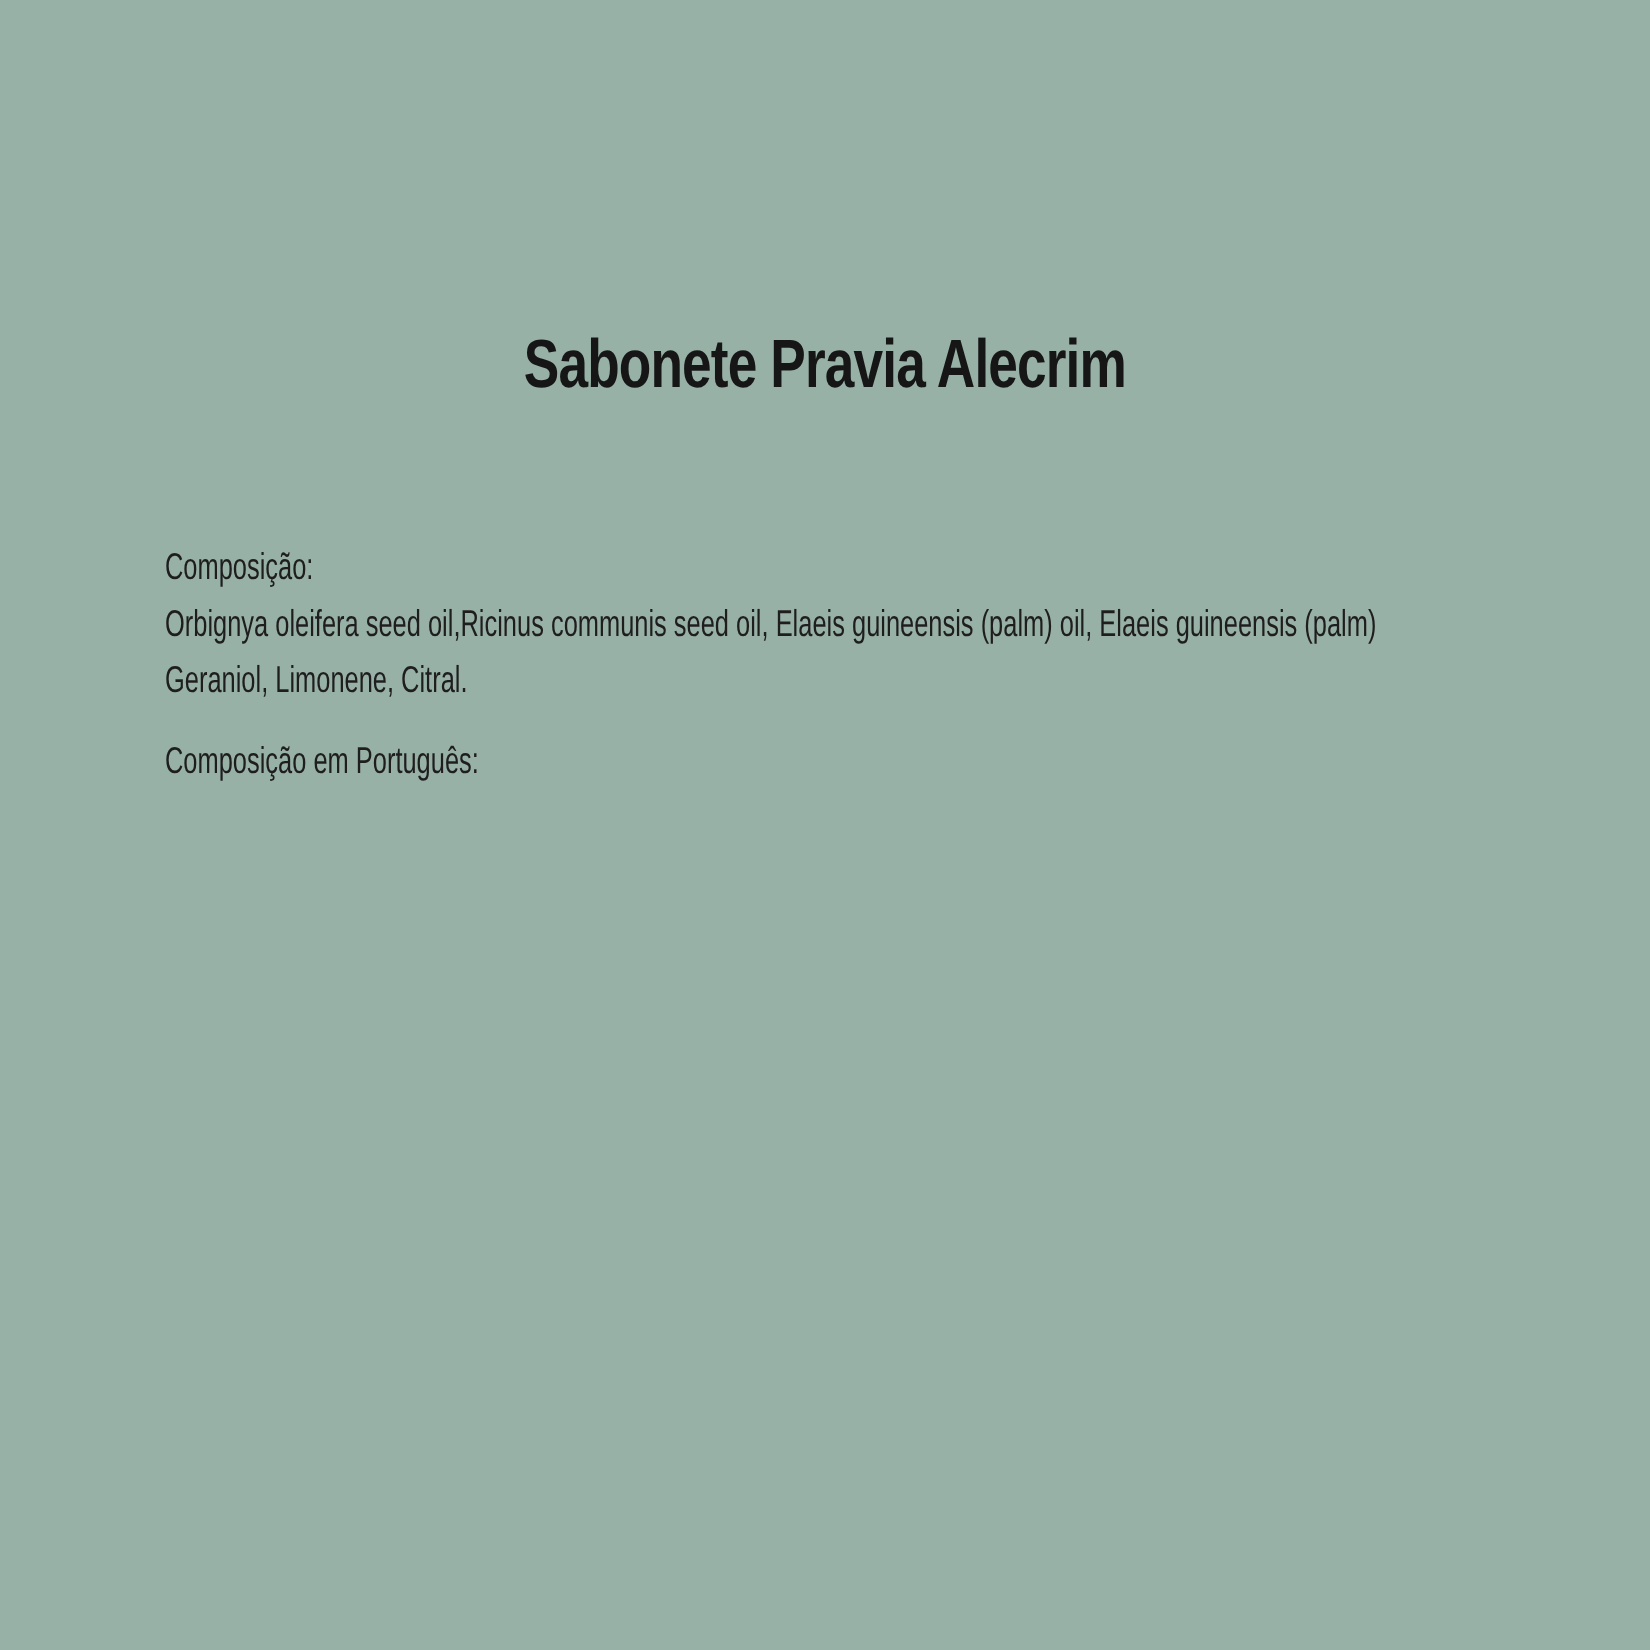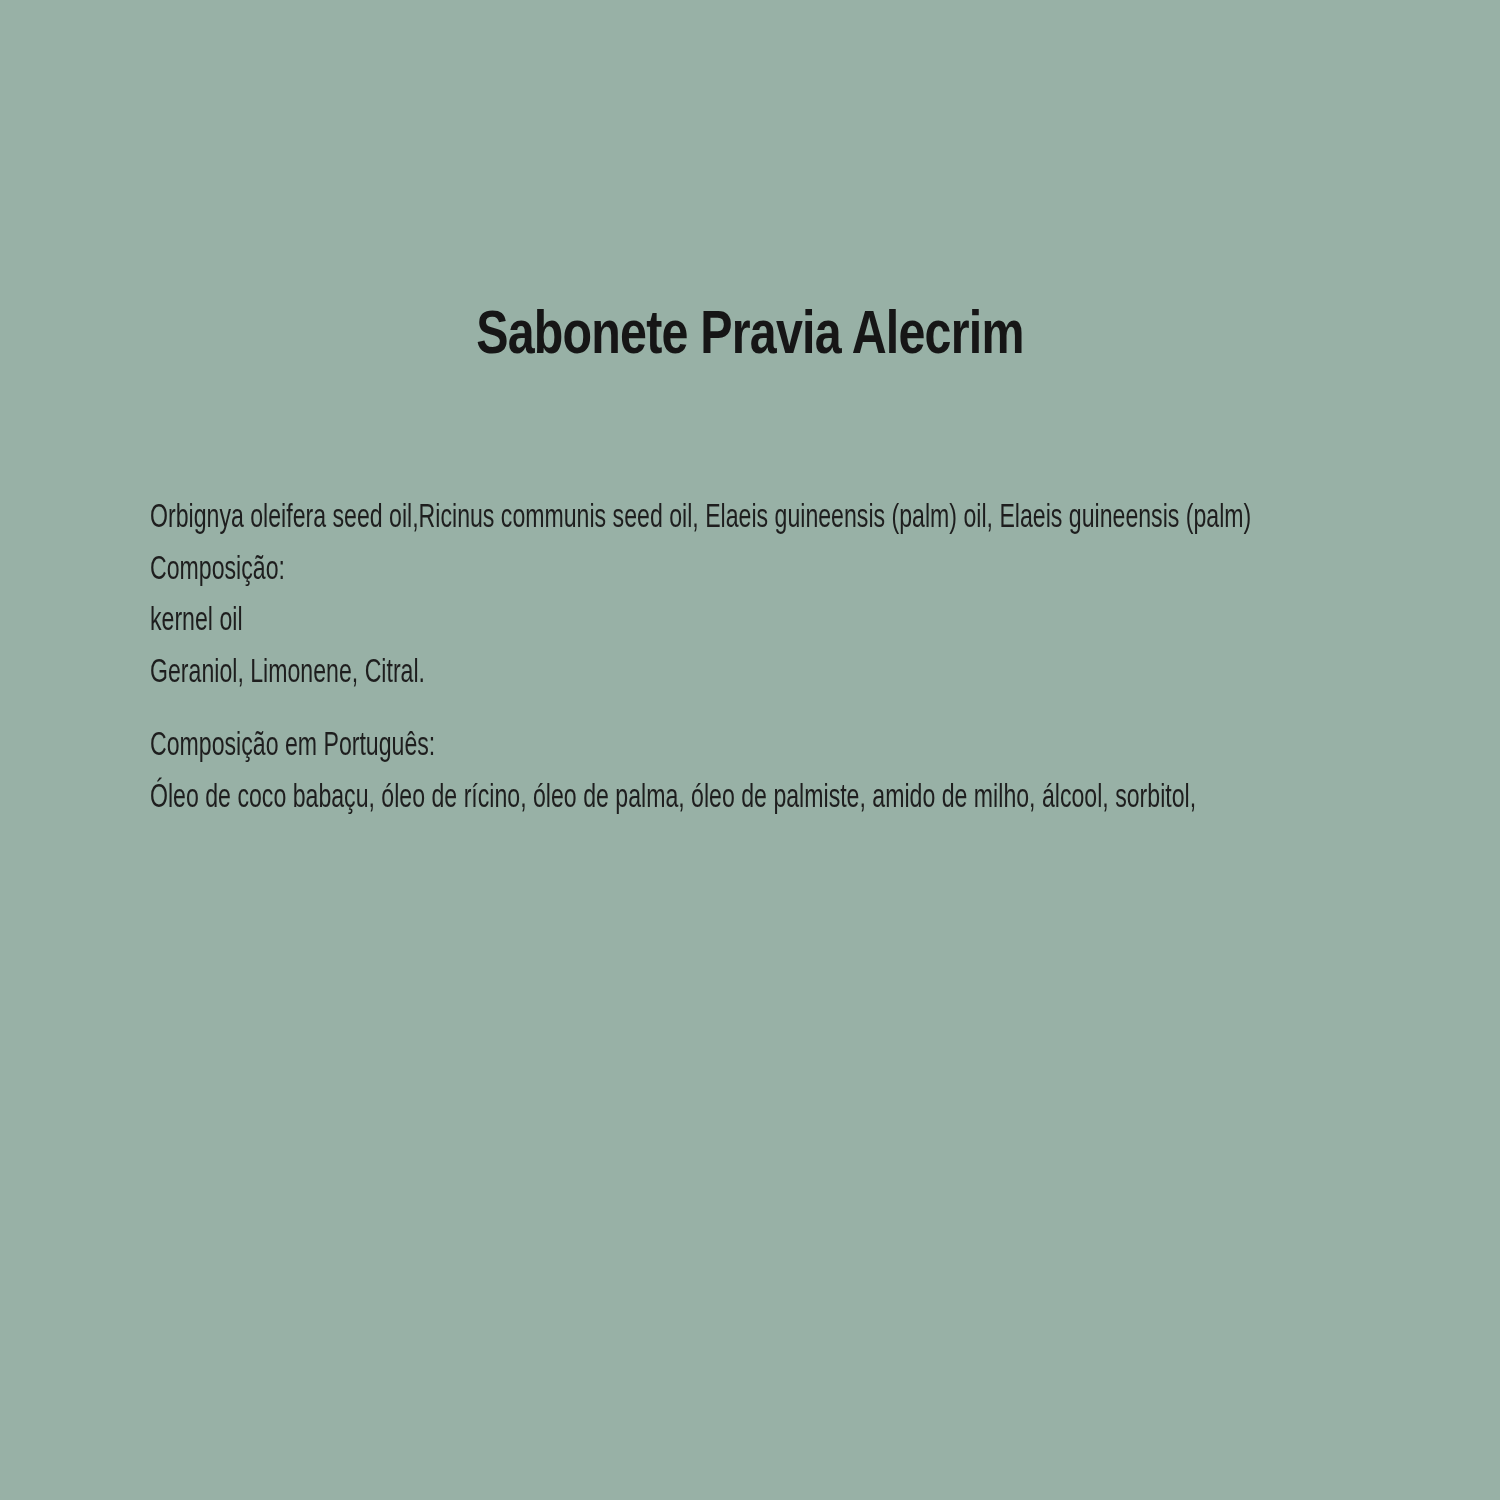--- a/index.html
+++ b/index.html
@@ -61,26 +61,24 @@
 
 <div class="page">
 
   <div class="title-wrap">
     <h1 class="title">Sabonete Pravia Alecrim</h1>
   </div>
 
   <div class="content">
 
     <div>
+      <div class="line"><span>Composição:</span></div>
       <div class="line"><span>Orbignya oleifera seed oil,Ricinus communis seed oil, Elaeis guineensis (palm) oil, Elaeis guineensis (palm)</span></div>
-      <div class="line"><span>Composição:</span></div>
-      <div class="line"><span>kernel oil</span></div>
       <div class="line"><span>Geraniol, Limonene, Citral.</span></div>
     </div>
 
     <div class="section-gap">
       <div class="line"><span>Composição em Português:</span></div>
-      <div class="line"><span>Óleo de coco babaçu, óleo de rícino, óleo de palma, óleo de palmiste, amido de milho, álcool, sorbitol,</span></div>
     </div>
 
   </div>
 
 </div>
 
 </body></html>

